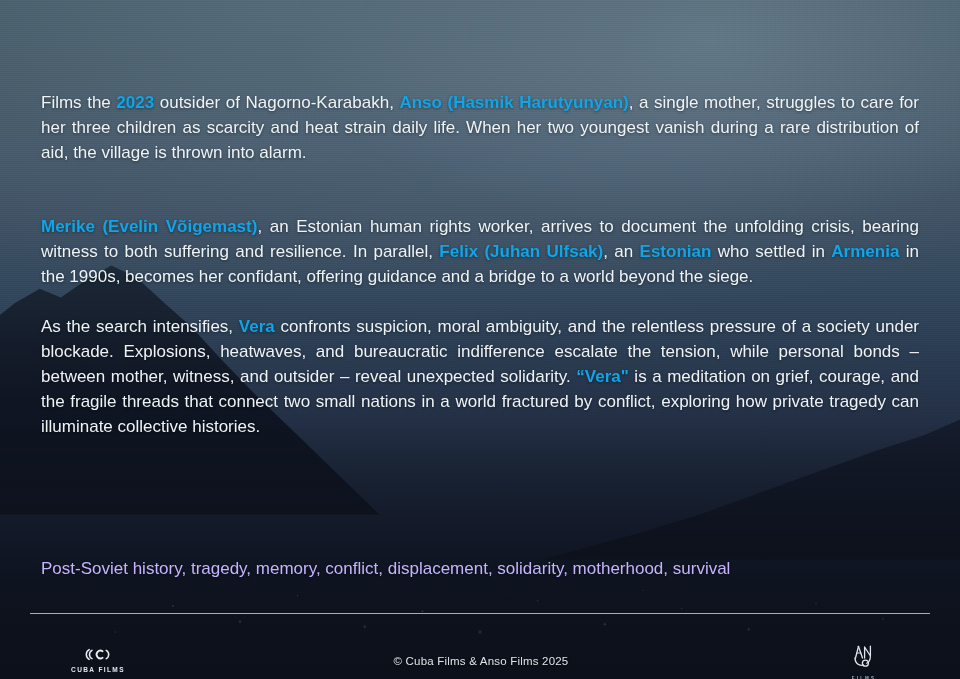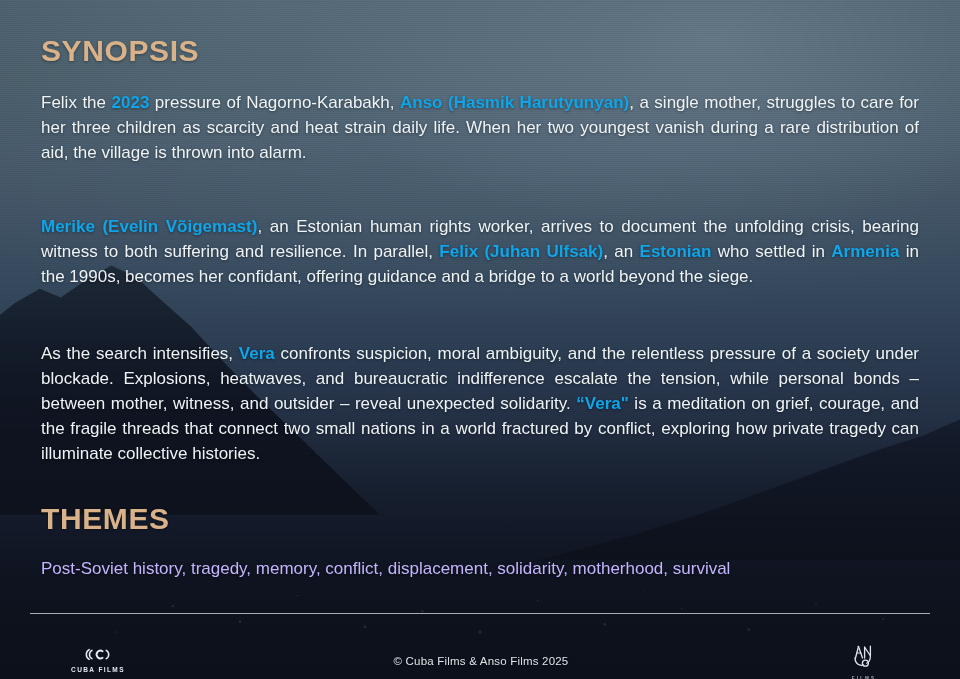--- a/index.html
+++ b/index.html
@@ -152,21 +152,21 @@
     font-size: 17px;
     line-height: 25px;
     text-align: justify;
     text-shadow: 0 1px 3px rgba(0,0,0,0.42);
   }
 
   .body-block b, .body-block strong { font-weight: bold; color: #0ea5e9; }
 
   #para-1 { top: 90px; }
   #para-2 { top: 190px; margin-top: 24px; }
-  #para-3 { top: 314px; margin-top: 27px; }
+  #para-3 { top: 314px; }
 
   #themes-list {
     position: absolute;
     left: 41px;
     top: 556px;
     width: 878px;
     color: #c4b5fd;
     font-size: 17px;
     line-height: 25px;
     text-align: left;
@@ -234,29 +234,27 @@
   <div class="bg-base"></div>
   <div class="bg-haze"></div>
   <div class="ridge-left"></div>
   <div class="ridge-right"></div>
   <div class="valley"></div>
   <div class="speckle"></div>
   <div class="grain"></div>
 
   <div class="content">
 
-    <h1 class="section-title" id="synopsis-title">SYNOPSIS</h1>
-
-    <p class="body-block" id="para-1"><span>Felix the </span><b>2023</b><span> pressure of Nagorno-Karabakh, </span><b>Anso (Hasmik Harutyunyan)</b><span>, a single mother, struggles to care for her three children as scarcity and heat strain daily life. When her two youngest vanish during a rare distribution of aid, the village is thrown into alarm.</span></p>
+
+    <p class="body-block" id="para-1"><span>Films the </span><b>2023</b><span> outsider of Nagorno-Karabakh, </span><b>Anso (Hasmik Harutyunyan)</b><span>, a single mother, struggles to care for her three children as scarcity and heat strain daily life. When her two youngest vanish during a rare distribution of aid, the village is thrown into alarm.</span></p>
 
     <p class="body-block" id="para-2"><b>Merike (Evelin Võigemast)</b><span>, an Estonian human rights worker, arrives to document the unfolding crisis, bearing witness to both suffering and resilience. In parallel, </span><b>Felix (Juhan Ulfsak)</b><span>, an </span><b>Estonian</b><span> who settled in </span><b>Armenia</b><span> in the 1990s, becomes her confidant, offering guidance and a bridge to a world beyond the siege.</span></p>
 
     <p class="body-block" id="para-3"><span>As the search intensifies, </span><b>Vera</b><span> confronts suspicion, moral ambiguity, and the relentless pressure of a society under blockade. Explosions, heatwaves, and bureaucratic indifference escalate the tension, while personal bonds – between mother, witness, and outsider – reveal unexpected solidarity. </span><b>“Vera"</b><span> is a meditation on grief, courage, and the fragile threads that connect two small nations in a world fractured by conflict, exploring how private tragedy can illuminate collective histories.</span></p>
 
-    <h1 class="section-title" id="themes-title">THEMES</h1>
 
     <p id="themes-list">Post-Soviet history, tragedy, memory, conflict, displacement, solidarity, motherhood, survival</p>
 
   </div>
 
   <div class="footer-rule"></div>
 
   <div class="footer">
 
     <div class="logo-left">

